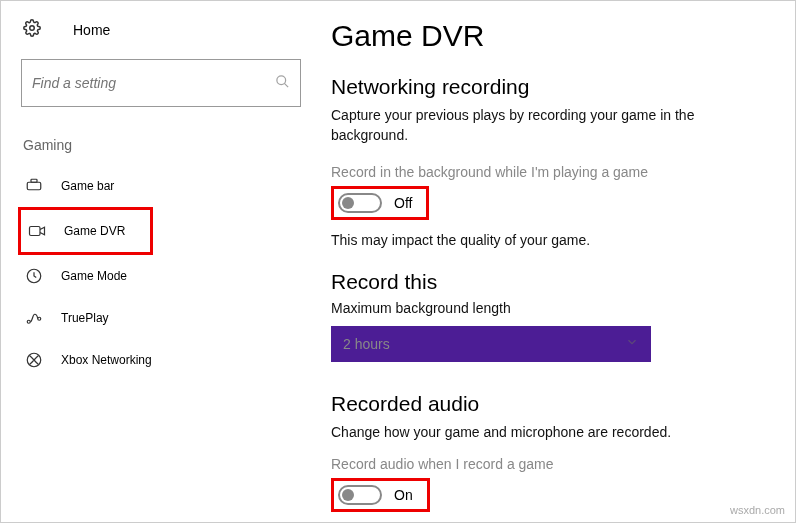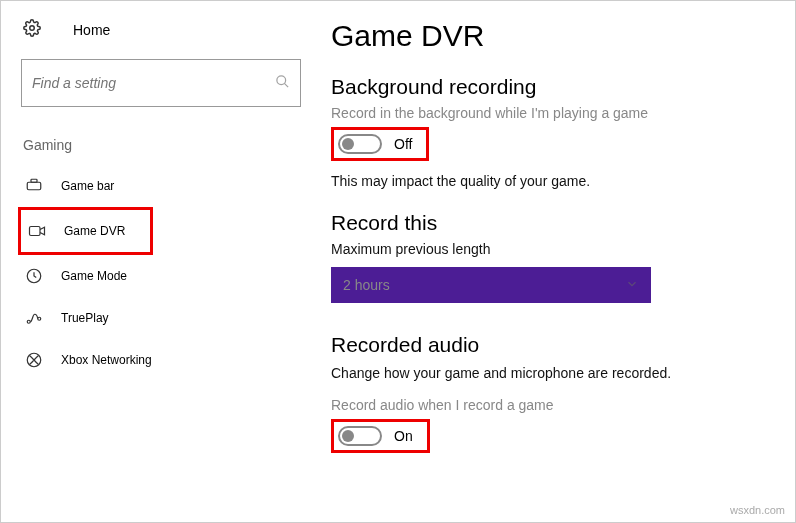--- a/index.html
+++ b/index.html
@@ -225,32 +225,33 @@
             <path d="M6 6c4 3 8 9 12 12M18 6c-4 3-8 9-12 12"></path>
           </svg>
       </span>
       <span>Xbox Networking</span>
     </div>
   </div>
 
   <div class="main">
     <div class="page-title">Game DVR</div>
 
-    <div class="section-title">Background recording</div>
+    <div class="section-title">Networking recording</div>
+    <div class="section-desc">Capture your previous plays by recording your game in the background.</div>
     <div class="toggle-label">Record in the background while I'm playing a game</div>
     <div class="toggle-row highlighted">
       <div class="toggle-switch">
           <div class="toggle-knob"></div>
         </div>
       <span class="toggle-state">Off</span>
     </div>
     <div class="impact-note">This may impact the quality of your game.</div>
 
     <div class="section-title">Record this</div>
-    <div class="field-label">Maximum previous length</div>
+    <div class="field-label">Maximum background length</div>
     <div class="select-box">
       <span>2 hours</span>
       <span class="chevron">
         <svg viewBox="0 0 24 24" fill="none" stroke="#666" stroke-width="2">
             <path d="M6 9l6 6 6-6"></path>
           </svg>
       </span>
     </div>
 
     <div class="section-title">Recorded audio</div>

